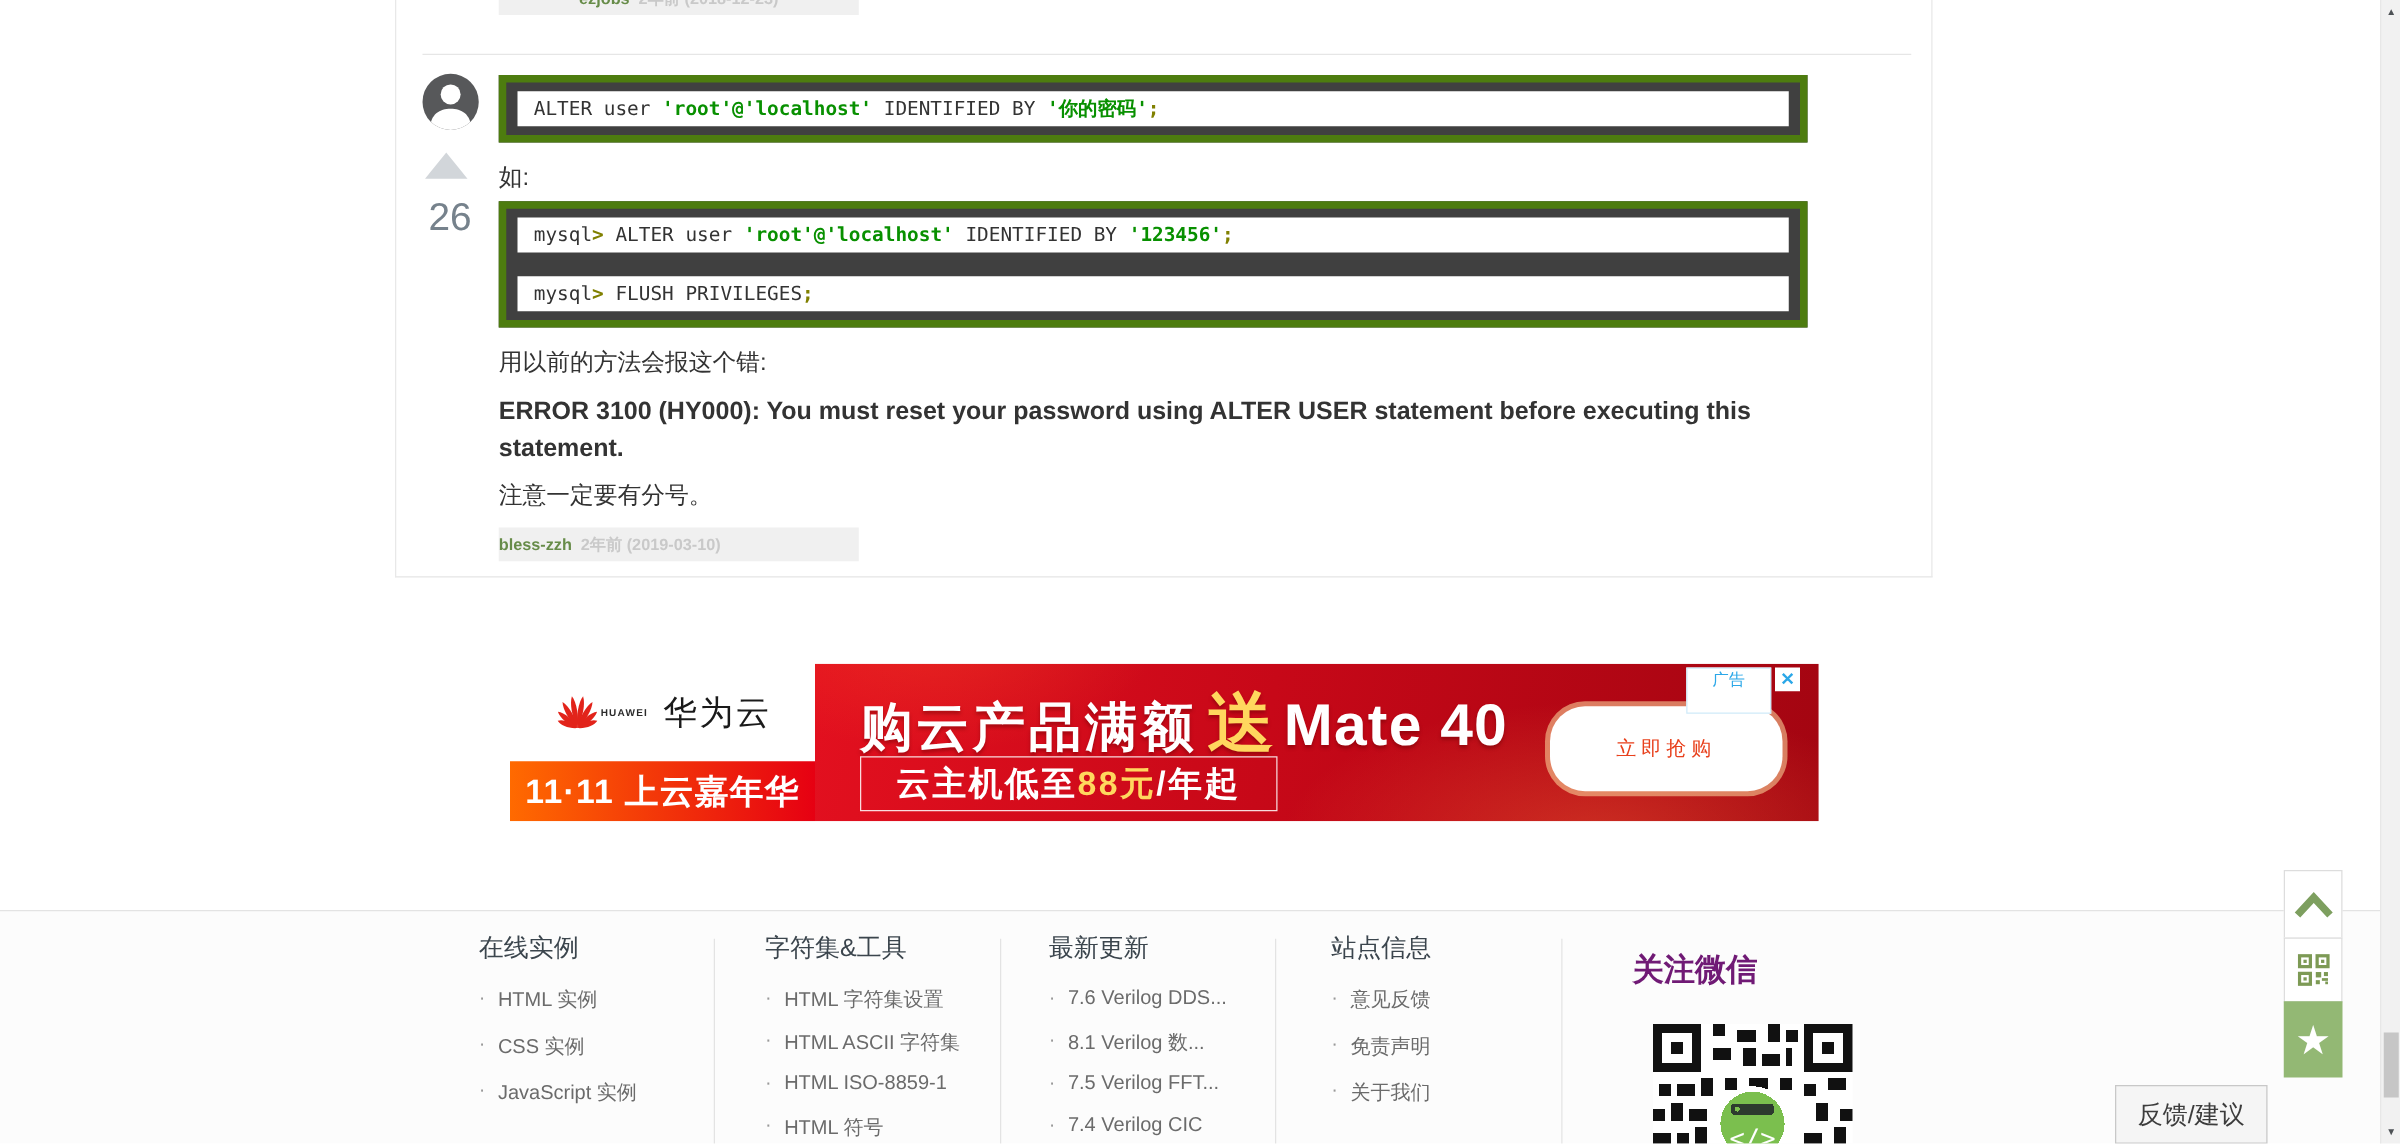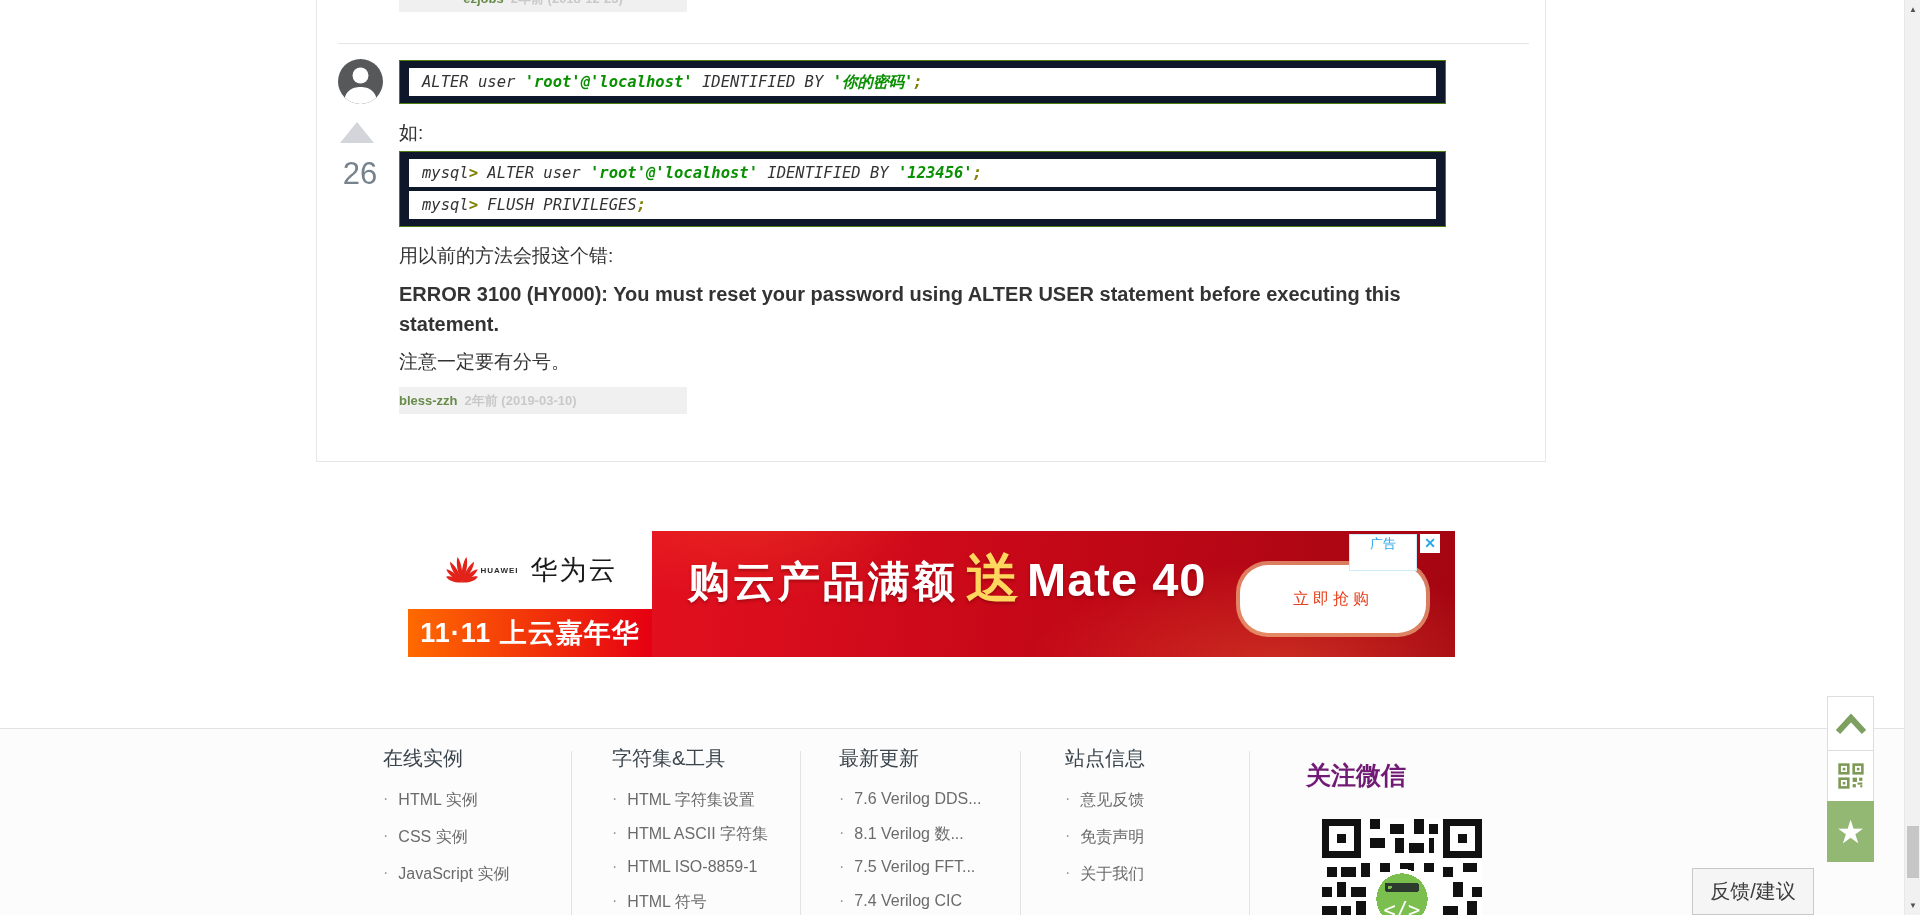--- a/index.html
+++ b/index.html
@@ -26,24 +26,24 @@
             border-bottom:21px solid #d2d6da; cursor:pointer; }
   .votes { position:absolute; left:11px; top:156px; width:64px; text-align:center;
            font-size:31px; color:#76828c; }
 
   .c-body { position:absolute; left:82px; top:55px; width:1047px; }
   .c-body p.txt { font-size:19px; color:#333; line-height:26px; margin-top:6px; }
   .c-body p.gap { margin-top:16px; }
   .err { font-size:20px; font-weight:bold; line-height:30px; margin-top:10px; }
   .note { font-size:19px; line-height:26px; margin-top:10px; }
 
-  .code-block { background:#0f172a; border:1px solid #4d7c0f; padding:7px 9px; margin-top:5px;font-style:italic; }
+  .code-block { background:#404040; border:6px solid #4d7c0f; padding:7px 9px; margin-top:5px; }
   .code-line { background:#fff; padding:4px 13px; font-family:"DejaVu Sans Mono", monospace;
                font-size:15.5px; line-height:20px; white-space:pre; color:#333; }
-  .code-line + .code-line { margin-top:4px; }
+  .code-line + .code-line { margin-top:19px; }
   .tok-p { color:#333; }
   .tok-s { color:#089000; font-weight:bold; }
   .tok-o { color:#808000; font-weight:bold; }
   .cur-bar-wrap { margin-top:12px; width:288px; height:27px; background:#f0f0f0;
                   display:flex; align-items:center; justify-content:flex-start; gap:7px;
                   font-size:13px; font-weight:bold; }
 
   
   .ad { position:absolute; left:408px; top:531px; width:1047px; height:126px; display:flex;
         cursor:pointer; overflow:hidden; }
@@ -174,20 +174,23 @@
         </div>
         <span class="ad-brand">华为云</span>
       </div>
       <div class="ad-left-bottom">11·11 上云嘉年华</div>
     </div>
     <div class="ad-right">
       <div class="ad-headline">
         <span class="ad-h-cn">购云产品满额</span>
         <span class="ad-h-gift">送</span>
         <span class="ad-h-en">Mate 40</span>
+      </div>
+      <div class="ad-sub">
+        <span>云主机低至</span><span class="gold">88元</span><span>/年起</span>
       </div>
       <div class="ad-cta">立即抢购</div>
       <div class="ad-badge">广告</div>
       <div class="ad-close">✕</div>
     </div>
   </div>
 
   <div class="site-footer">
     <div class="f-div" style="left:571px"></div>
     <div class="f-div" style="left:800px"></div>

